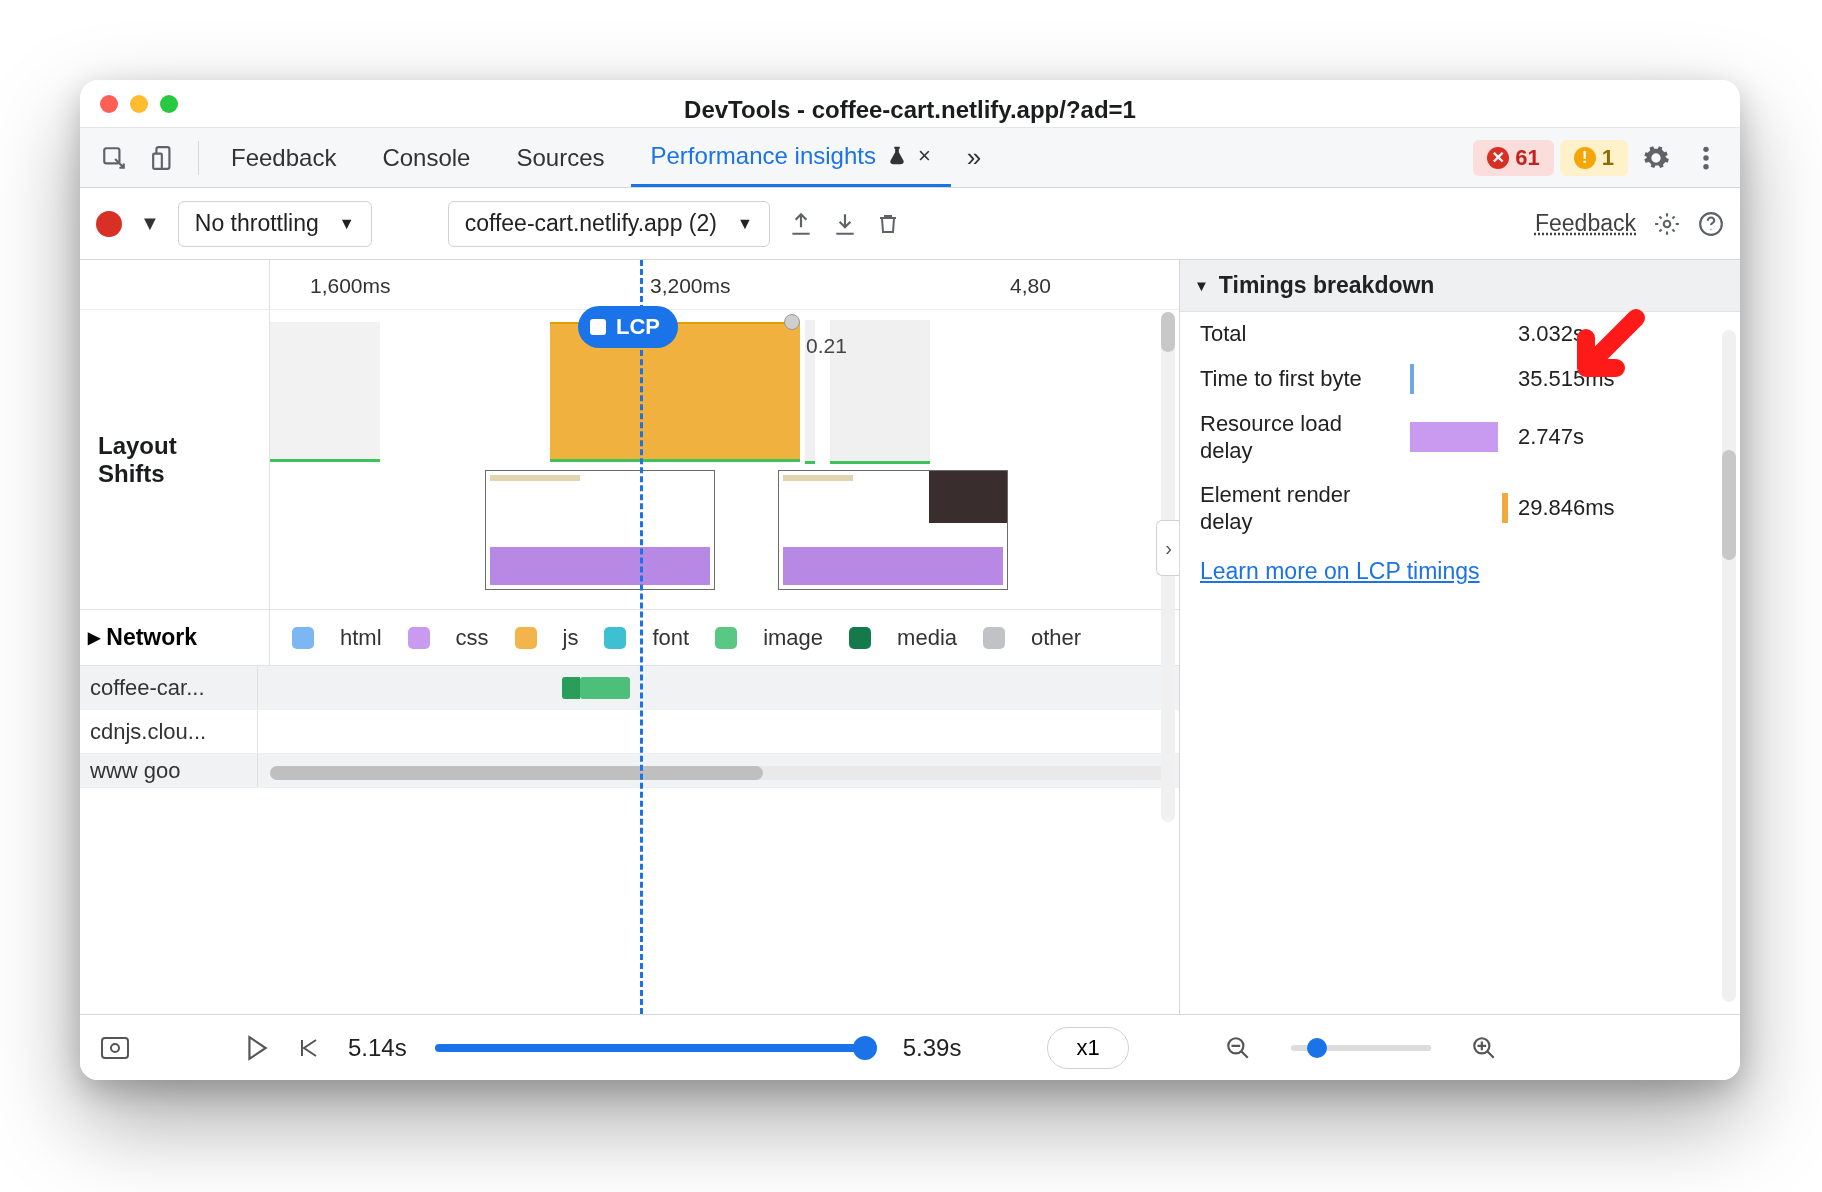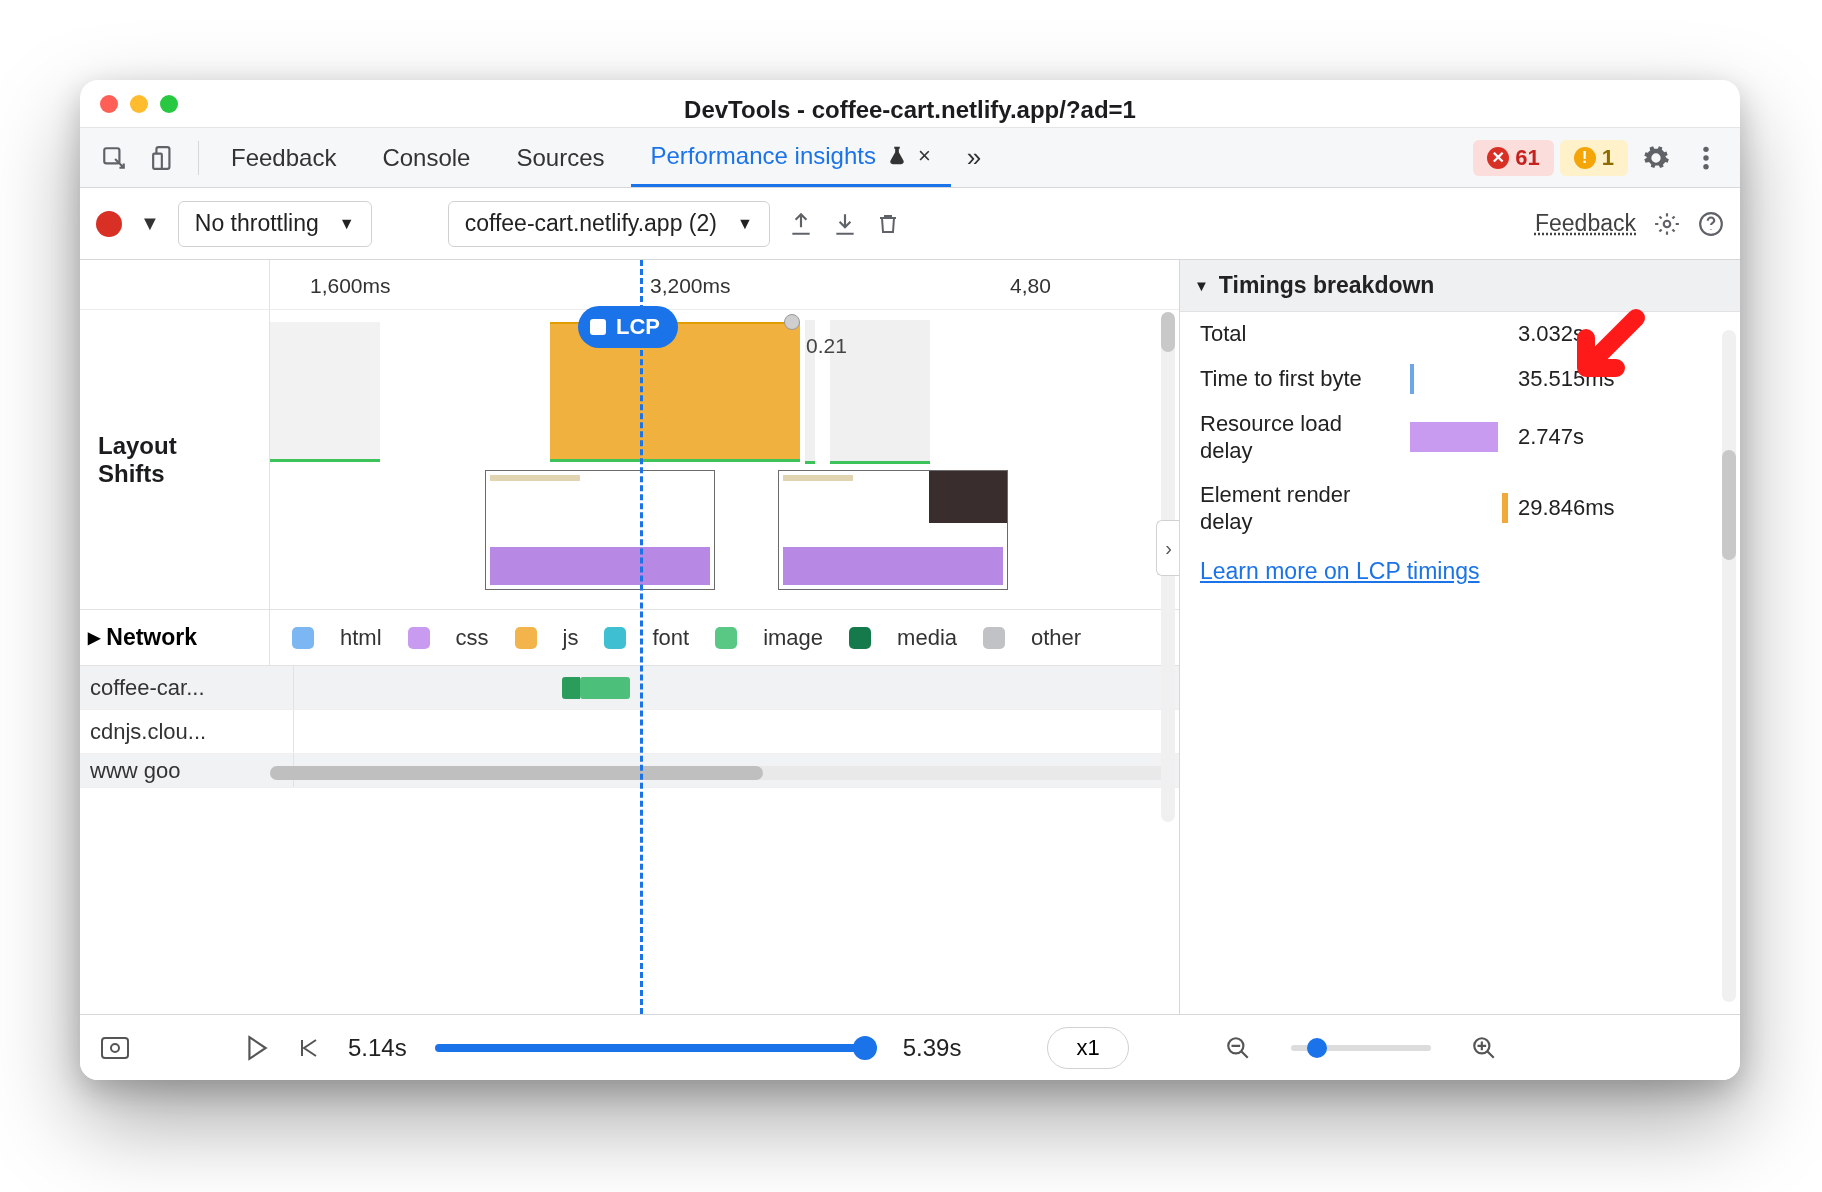--- a/index.html
+++ b/index.html
@@ -163,21 +163,21 @@
   }
   .legend-row .row-lab {
     width:190px; font-size:23px; font-weight:700;
     padding-left:8px; display:flex; align-items:center;
     border-right:1px solid #e2e2e2; height:100%;
   }
   .legend-row .row-lab .tri { font-size:16px; margin-right:6px; }
   .legend-items { display:flex; align-items:center; gap:26px; padding-left:22px; font-size:22px; color:#333; }
   .swatch { width:22px;height:22px;border-radius:5px; }
   .net-row { height:44px; display:flex; align-items:center; position:relative; border-bottom:1px solid #efefef; }
-  .net-row .lbl { width:214px; padding-left:10px; font-size:22px; color:#333; border-right:1px solid #e2e2e2; height:100%; display:flex;align-items:center; white-space:nowrap;overflow:hidden;text-overflow:ellipsis;}
+  .net-row .lbl { width:178px; padding-left:10px; font-size:22px; color:#333; border-right:1px solid #e2e2e2; height:100%; display:flex;align-items:center; white-space:nowrap;overflow:hidden;text-overflow:ellipsis;}
   .net-row.alt { background:#f1f2f3; }
   .net-bar { position:absolute; height:22px; border-radius:3px; background:#4cc07a; }
   .net-bar .lead { position:absolute;left:-18px;width:18px;height:22px;background:#2a9d5a;border-radius:3px 0 0 3px;}
   
   .hscroll {
     position:absolute; left:190px; right:12px; bottom:8px; height:14px;
     border-radius:7px; background:#e9e9e9;
   }
   .hscroll .thumb-s { position:absolute; left:0; width:55%; height:100%; background:#bfbfbf; border-radius:7px; }
 

